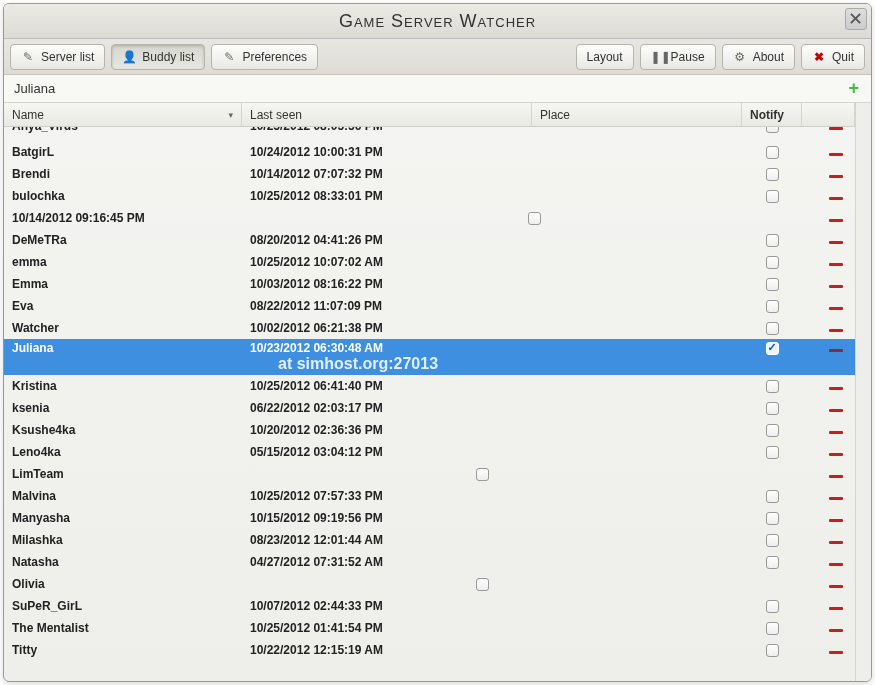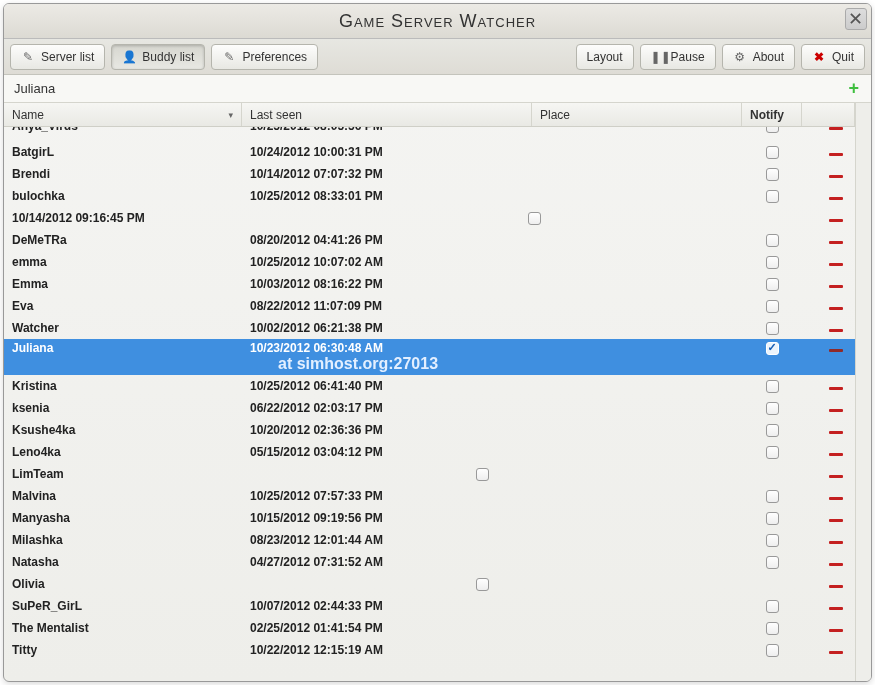--- a/index.html
+++ b/index.html
@@ -478,21 +478,21 @@
             <div class="cell c-name">SuPeR_GirL</div>
             <div class="cell c-lastseen">10/07/2012 02:44:33 PM</div>
             <div class="cell c-place"></div>
             <div class="cell c-notify">
               <span class="checkbox"></span>
             </div>
             <div class="cell c-remove"><span class="minus"></span></div>
           </div>
           <div class="row">
             <div class="cell c-name">The Mentalist</div>
-            <div class="cell c-lastseen">02/25/2012 01:41:54 PM</div>
+            <div class="cell c-lastseen">10/25/2012 01:41:54 PM</div>
             <div class="cell c-place"></div>
             <div class="cell c-notify">
               <span class="checkbox"></span>
             </div>
             <div class="cell c-remove"><span class="minus"></span></div>
           </div>
           <div class="row">
             <div class="cell c-name">Titty</div>
             <div class="cell c-lastseen">10/22/2012 12:15:19 AM</div>
             <div class="cell c-place"></div>

